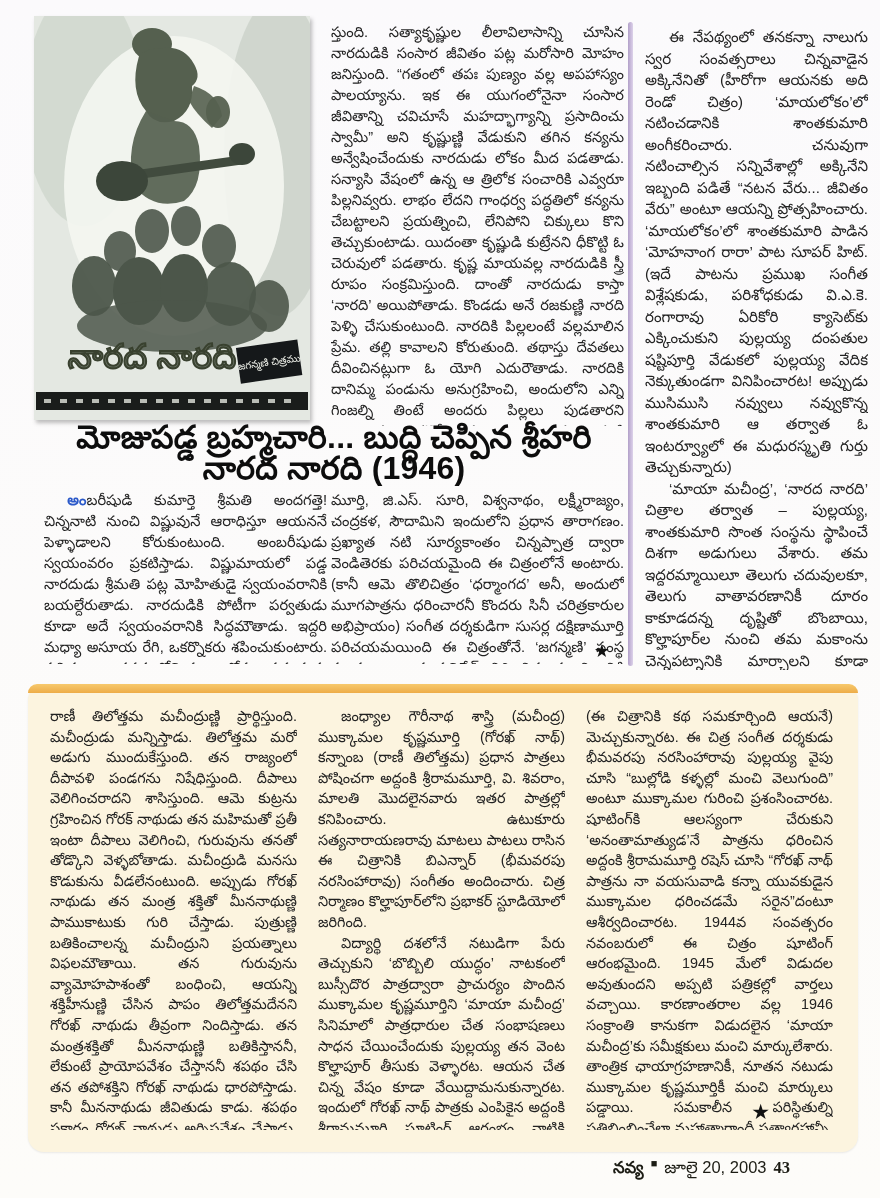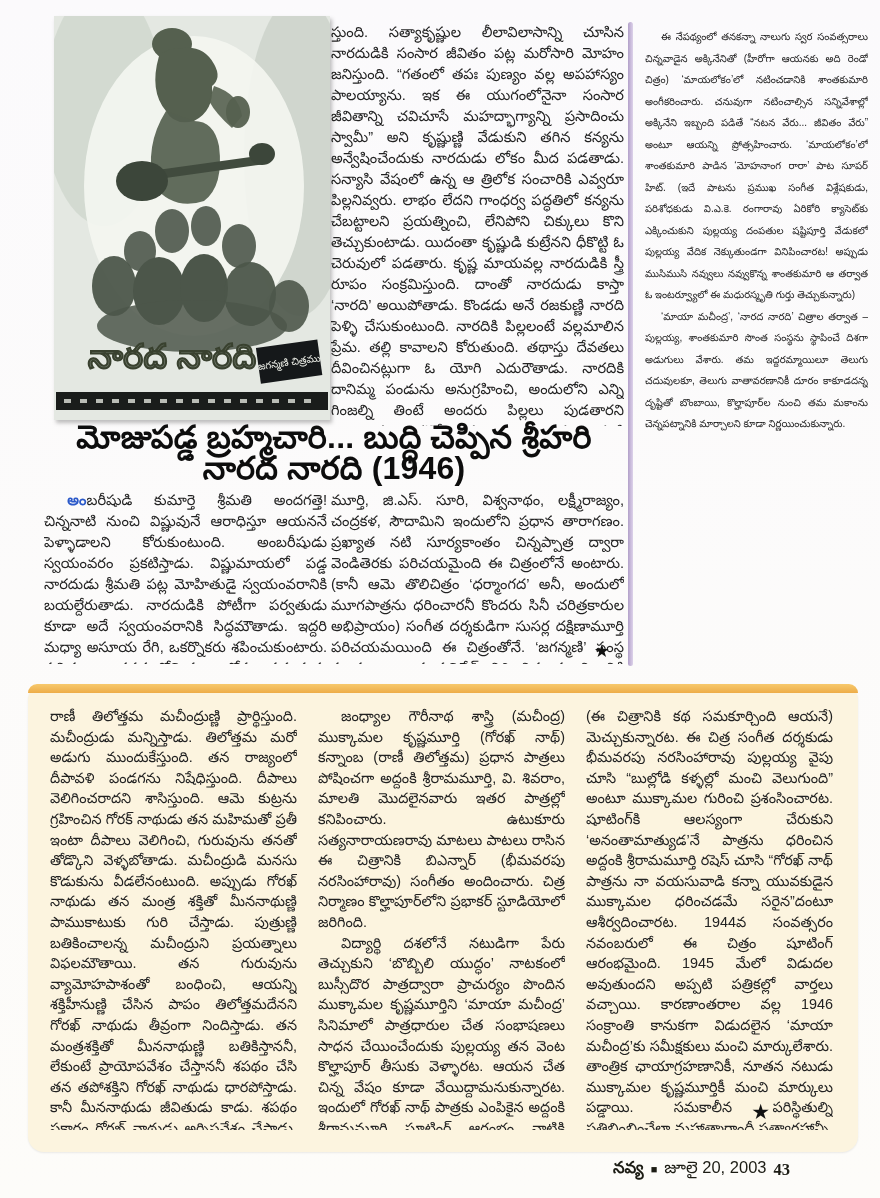--- a/index.html
+++ b/index.html
@@ -9,36 +9,36 @@
     font-family:"Liberation Sans","DejaVu Sans",sans-serif;
     color:#1d1d1d;
   }
   .page{
     position:relative;width:880px;height:1198px;
     background:linear-gradient(#fbfafc,#fdfcf9);
     overflow:hidden;
   }
   
   .poster{
-    position:absolute;left:54px;top:16px;width:276px;height:404px;
+    position:absolute;left:34px;top:16px;width:276px;height:404px;
     box-shadow:2px 3px 4px rgba(0,0,0,.25);
     background:#e7eae4;
   }
   .body-text{
     font-size:14.6px;line-height:21px;text-align:justify;
     color:#222;
   }
   .col-top-mid{position:absolute;left:331px;top:22px;width:293px;height:404px;overflow:hidden;}
   .divider{
     position:absolute;left:628px;top:22px;width:5px;height:644px;
     background:linear-gradient(to right,#b2a0c9,#ddd2ea);
     border-radius:3px;
   }
   .col-right{position:absolute;left:645px;top:26px;width:223px;height:644px;overflow:hidden;}
-  .col-right .body-text{font-size:10px;line-height:21.5px;}
+  .col-right .body-text{font-size:15px;line-height:21.5px;}
   .headline{
     position:absolute;left:40px;top:422px;width:588px;
     text-align:center;font-weight:bold;color:#0d0d0d;
     font-size:32px;line-height:31px;letter-spacing:.2px;
   }
   .col-left-bottom{position:absolute;left:44px;top:490px;width:283px;height:174px;overflow:hidden;}
   .col-mid-bottom{position:absolute;left:331px;top:490px;width:293px;height:174px;overflow:hidden;}
   .indent{text-indent:1.6em;}
   .noindent{text-indent:0;}
   .dropcap{color:#2b59c9;font-weight:bold;}
@@ -59,21 +59,21 @@
     display:flex;gap:21px;padding:13px 24px 8px 22px;
   }
   .box-col{width:247px;height:424px;overflow:hidden;}
   .box-col .body-text{font-size:14.4px;line-height:20.6px;}
   .star-box{
     position:absolute;right:88px;bottom:28px;font-size:21px;color:#111;
   }
   
   .footer{
     position:absolute;right:90px;top:1158px;
-    font-size:16.5px;color:#1c1c14;display:flex;align-items:center;gap:7px;
+    font-size:16.5px;color:#1c1c14;display:flex;gap:7px;
   }
   .footer .mag{font-weight:bold;font-family:"Liberation Serif","DejaVu Serif",serif;}
   .footer .sq{font-size:11px;position:relative;top:-1px;}
   .footer .pgnum{font-weight:bold;font-family:"Liberation Serif","DejaVu Serif",serif;}
   p{margin:0;}
 </style>
 </head>
 <body>
 
 <div class="page">

